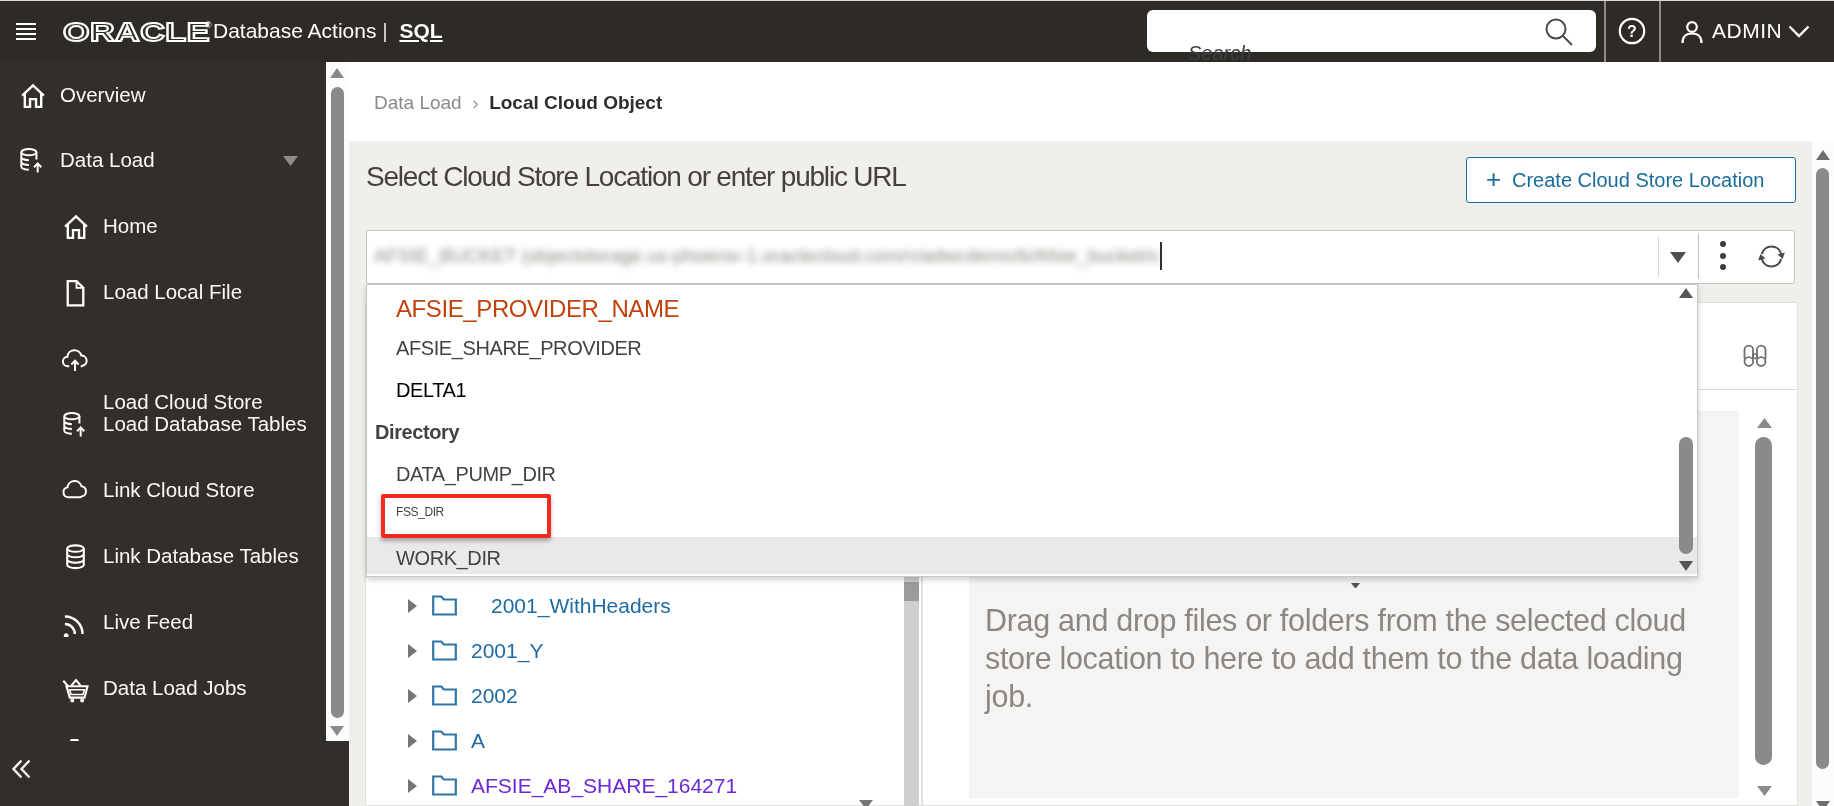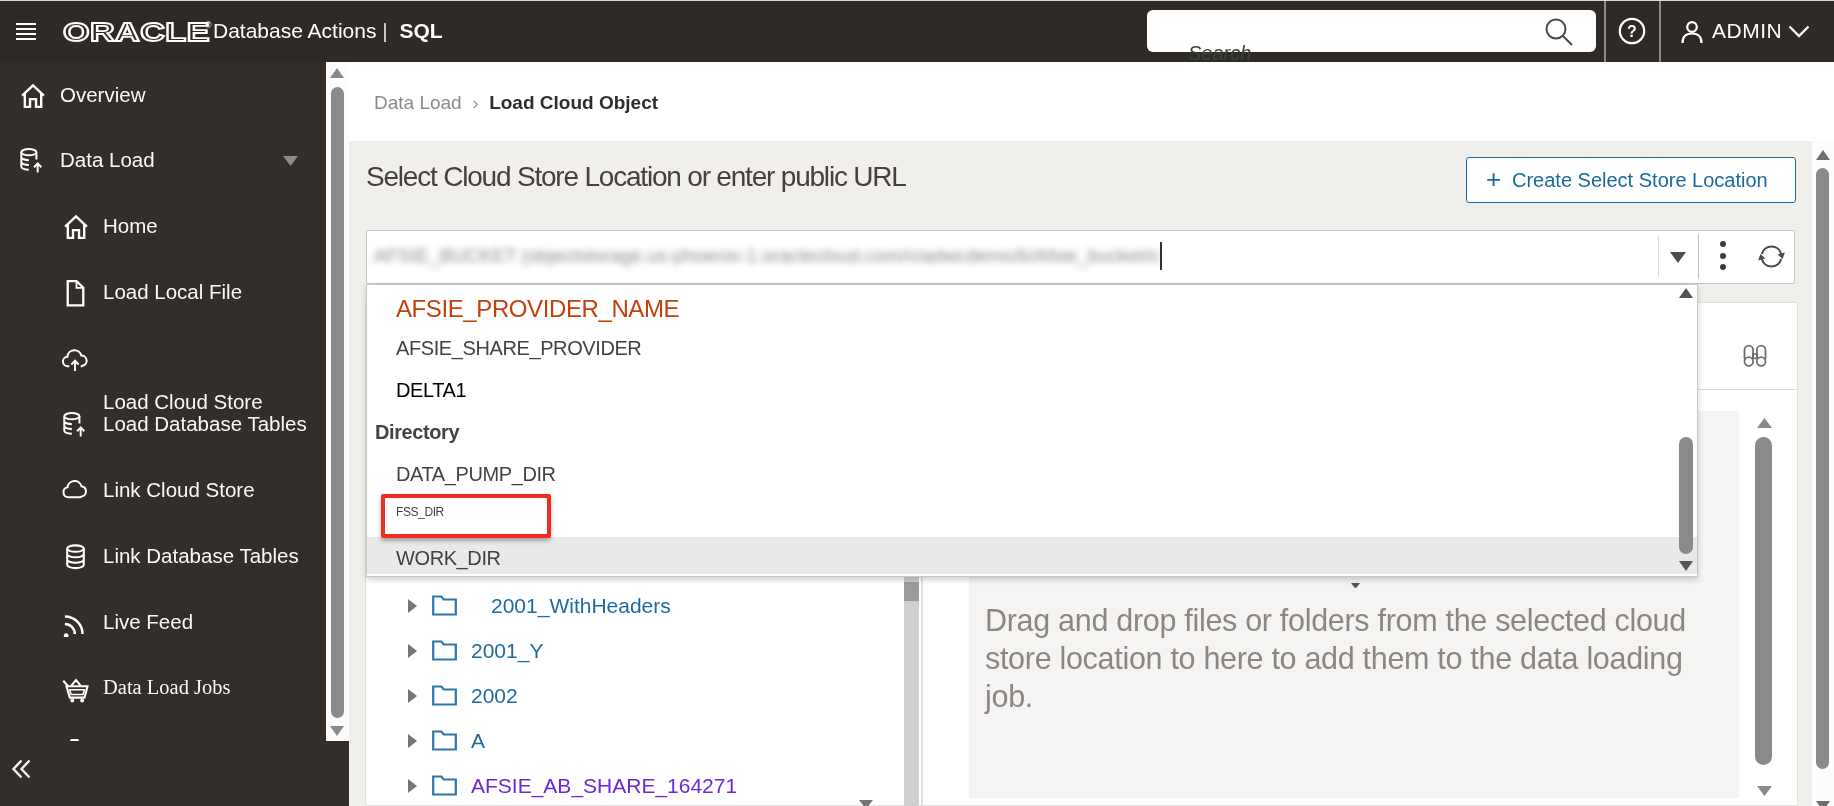--- a/index.html
+++ b/index.html
@@ -17,21 +17,21 @@
   <div style="height:2px;background:#fff;margin-bottom:2.9px;"></div>
   <div style="height:2px;background:#fff;margin-bottom:2.9px;"></div>
   <div style="height:2px;background:#fff;margin-bottom:2.9px;"></div>
   <div style="height:2px;background:#fff;"></div>
 </div>
 
 <svg class="abs" style="left:63px;top:17px;" width="152" height="30" viewBox="0 0 152 30">
   <text x="0" y="24" transform="scale(1.31,1)" font-family="Liberation Sans" font-size="26" font-weight="bold" letter-spacing="0.4" fill="none" stroke="#fff" stroke-width="1.9">ORACLE</text>
   <text x="142" y="11" font-size="9" fill="#fff">®</text>
 </svg>
-<div class="abs" style="left:213px;top:19px;font-size:21px;color:#fff;">Database Actions <span style="font-weight:100;color:#ddd;">|</span>&nbsp; <b style="font-weight:bold;">SQL</b></div>
+<div class="abs" style="left:213px;top:19px;font-size:21px;color:#fff;">Database Actions <span style="font-weight:100;color:#ddd;">|</span>&nbsp; <b style="font-weight:bold;text-decoration:underline;">SQL</b></div>
 
 <div class="abs" style="left:1147px;top:10px;width:449px;height:42px;background:#fff;border-radius:6px;"></div>
 <div class="abs" style="left:1188px;top:19px;font-size:20px;font-style:italic;color:#3f3f3f;margin-top:23px;">Search</div>
 <svg class="abs" style="left:1542px;top:17px;" width="36" height="30" viewBox="0 0 36 30">
   <circle cx="14" cy="12" r="9.5" fill="none" stroke="#4a4a4a" stroke-width="2"></circle>
   <line x1="21" y1="19" x2="30" y2="28" stroke="#4a4a4a" stroke-width="2"></line>
 </svg>
 
 <div class="abs" style="left:1604px;top:1px;width:2px;height:61px;background:#8f8b87;"></div>
 <svg class="abs" style="left:1618px;top:17px;" width="28" height="28" viewBox="0 0 28 28">
@@ -108,38 +108,38 @@
     </svg>
     <div class="abs" style="left:103px;top:610px;font-size:20.5px;color:#fbf9f7;">Live Feed</div>
     <svg class="abs" style="left:62px;top:675px;" width="27" height="28" viewBox="0 0 26 27">
       <path d="M1.2,5.6 L5.9,10.9" fill="none" stroke="#fff" stroke-width="2"></path>
       <path d="M4.3,10.8 H24.6 L21.7,21.8 H7.5 Z" fill="none" stroke="#fff" stroke-width="2"></path>
       <path d="M7.4,14.2 H21.6 L20.2,18.8 H8.7 Z" fill="none" stroke="#fff" stroke-width="1.5"></path>
       <path d="M8.9,10.3 L13.5,5 L18.3,10.7" fill="none" stroke="#fff" stroke-width="2"></path>
       <circle cx="9.9" cy="24.6" r="1.9" fill="#fff"></circle>
       <circle cx="19.4" cy="24.6" r="1.9" fill="#fff"></circle>
     </svg>
-    <div class="abs" style="left:103px;top:676px;font-size:20.5px;color:#fbf9f7;font-family:Liberation Serif, serif;">Data Load Jobs</div>
+    <div class="abs" style="left:103px;top:676px;font-size:20.5px;color:#fbf9f7;">Data Load Jobs</div>
     <div class="abs" style="left:70px;top:739px;width:9px;height:3px;border-radius:1.5px 1.5px 0 0;background:#fff;"></div>
   </div>
 
 <div class="abs" style="left:0;top:741px;width:349px;height:65px;background:#332e2a;"></div>
 <svg class="abs" style="left:12px;top:759px;" width="19" height="20" viewBox="0 0 19 20">
   <polyline points="17.5,1.5 9.5,10 17.5,18.5" fill="none" stroke="#f4f2ef" stroke-width="2.4"></polyline>
   <polyline points="9.5,1.5 1.5,10 9.5,18.5" fill="none" stroke="#f4f2ef" stroke-width="2.4"></polyline>
 </svg>
 
 <div class="abs" style="left:349px;top:62px;width:1485px;height:79px;background:#fff;"></div>
-<div class="abs" style="left:374px;top:92px;font-size:19px;color:#8a8a8a;">Data Load &nbsp;<span style="color:#9a9a9a;">›</span>&nbsp; <b style="color:#2d2d2d;">Load Cloud Object</b></div>
+<div class="abs" style="left:374px;top:92px;font-size:19px;color:#8a8a8a;">Data Load &nbsp;<span style="color:#9a9a9a;">›</span>&nbsp; <b style="color:#2d2d2d;">Local Cloud Object</b></div>
 
 <div class="abs" style="left:366px;top:161px;font-size:28px;color:#45413c;letter-spacing:-1.2px;">Select Cloud Store Location or enter public URL</div>
 
 <div class="abs" style="left:1466px;top:157px;width:330px;height:46px;background:#fff;border:1.5px solid #19699e;border-radius:3px;"></div>
 <div class="abs" style="left:1486px;top:164px;font-size:26px;color:#1a6b9a;font-weight:300;">+</div>
-<div class="abs" style="left:1512px;top:169px;font-size:20px;color:#1a6b9a;">Create Select Store Location</div>
+<div class="abs" style="left:1512px;top:169px;font-size:20px;color:#1a6b9a;">Create Cloud Store Location</div>
 
 <div class="abs" style="left:365px;top:302px;width:557px;height:504px;background:#fff;border:1px solid #e2e0dd;"></div>
 <div id="tree">
     <svg class="abs" style="left:408px;top:599px;" width="9" height="14">
       <polygon points="0,0 9,7 0,14" fill="#757575"></polygon>
     </svg>
     <svg class="abs" style="left:432px;top:595px;" width="25" height="21" viewBox="0 0 25 21">
       <path d="M1.2,19.5 V1.5 H9.3 L11.8,4.5 H23.8 V19.5 Z" fill="none" stroke="#2e75a8" stroke-width="2.2"></path>
     </svg>
     <div class="abs" style="left:491px;top:594px;font-size:21px;color:#1e6ba3;">2001_WithHeaders</div>

